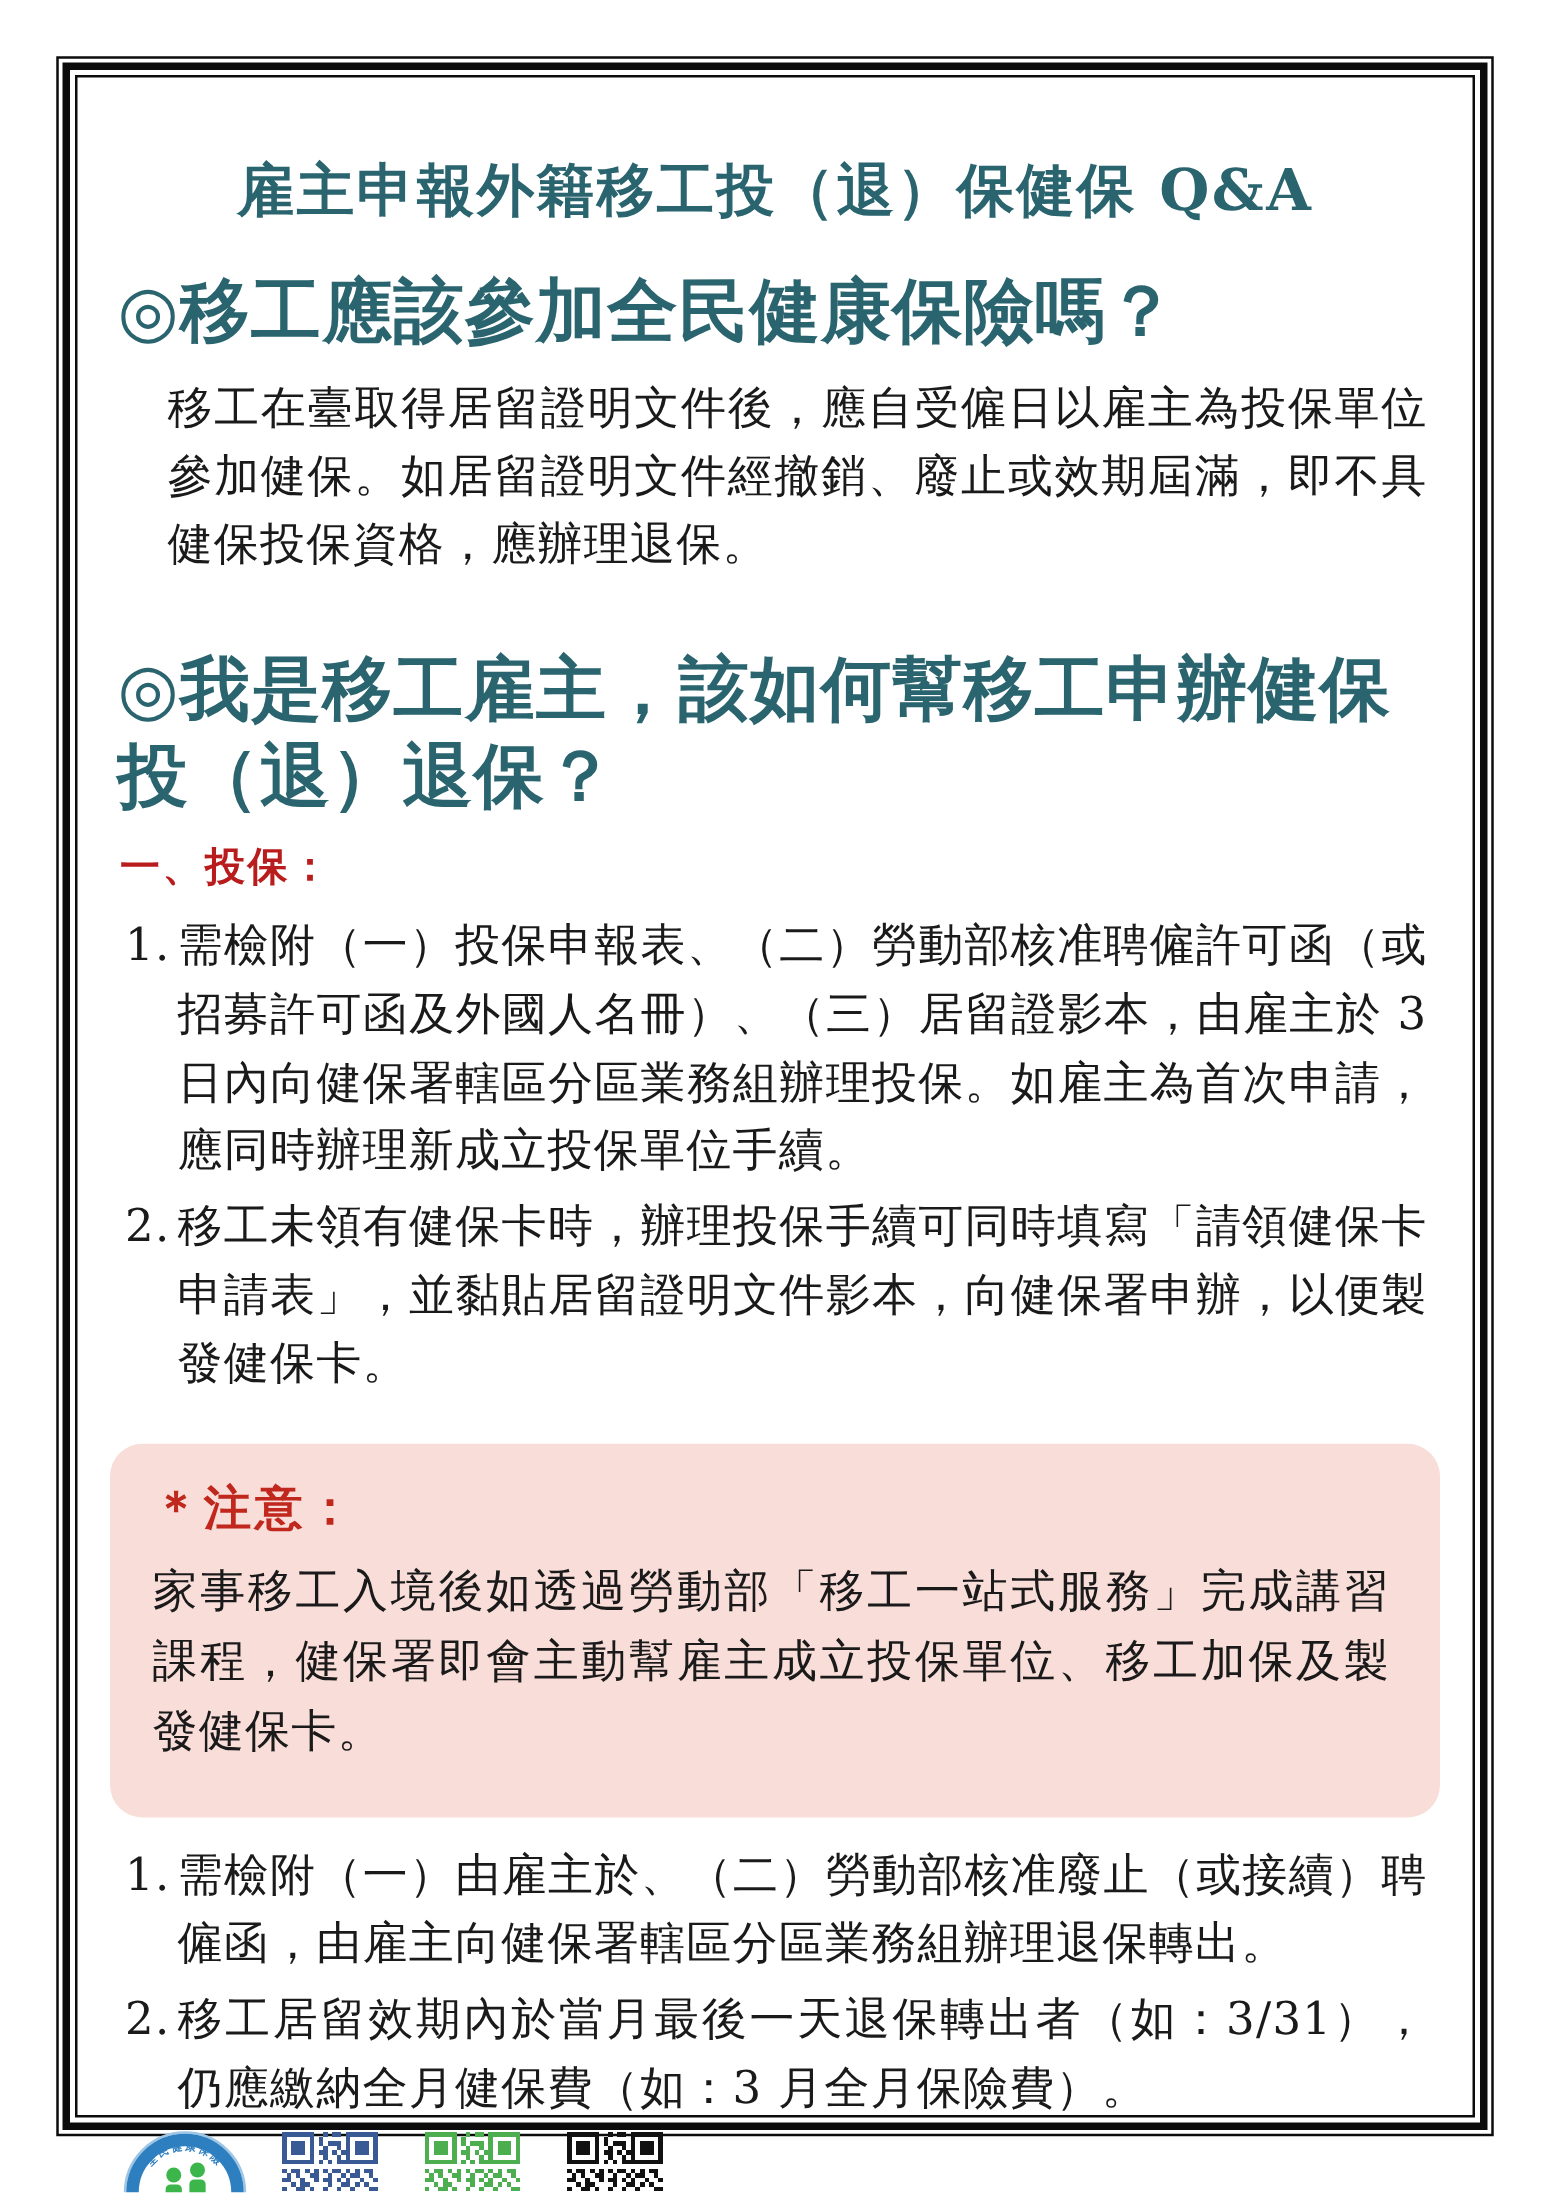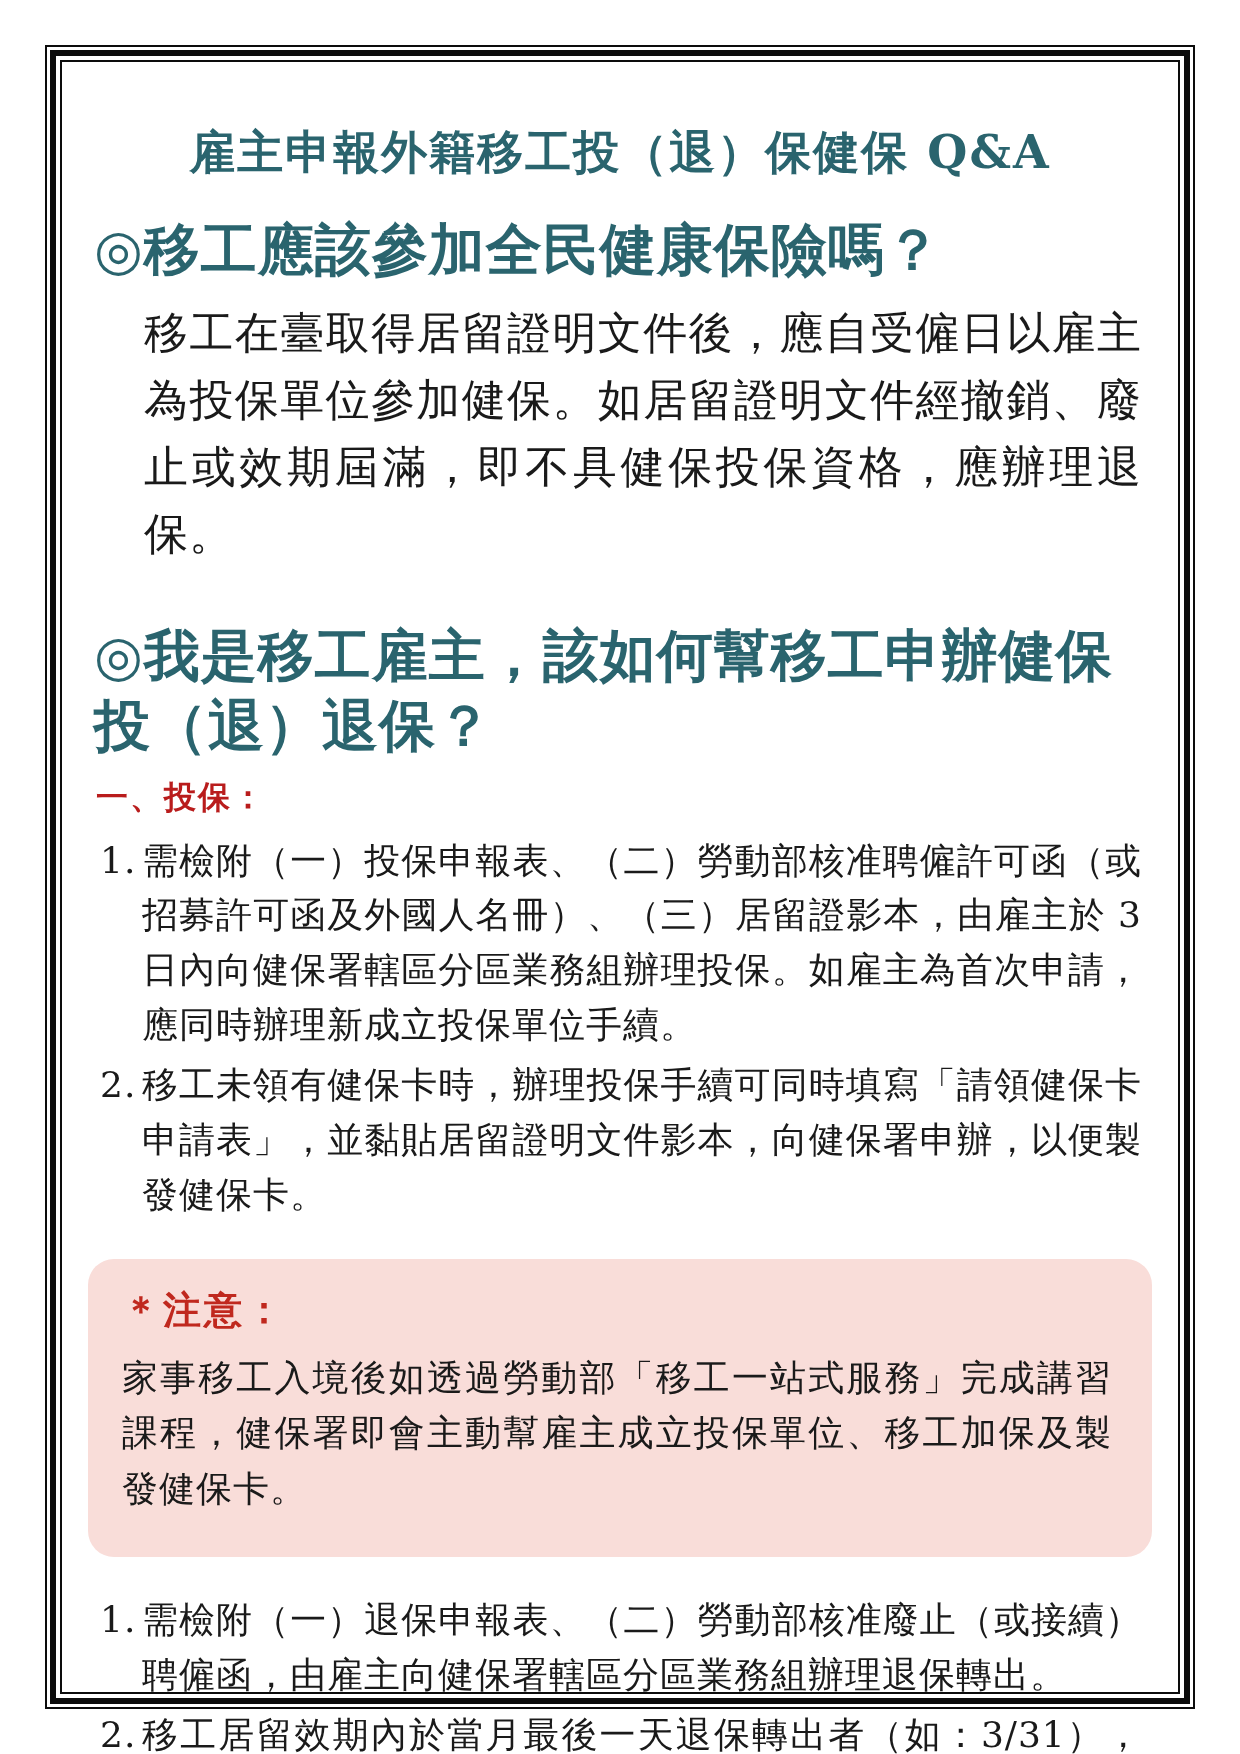--- a/index.html
+++ b/index.html
@@ -37,42 +37,42 @@
     line-height: 1.25;
     margin-bottom: 16px;
   }
   .sub-heading {
     color: #b91c1c;
     font-size: 32px; font-weight: bold;
     letter-spacing: 2px;
     margin: 10px 0 14px 2px;
   }
   .body-par {
-    font-size: 44px;
+    font-size: 36px;
     line-height: 1.52;
     text-align: justify;
-    margin: 0 4px 0 50px;
+    margin: 0 4px 0 40px;
     letter-spacing: 1px;
   }
   .section-gap { margin-top: 52px; }
 
   .num-item {
     display: flex;
     font-size: 36px;
     line-height: 1.52;
     margin: 0 4px 6px 6px;
     letter-spacing: 1px;
   }
   .num-item .num { flex: 0 0 42px; }
   .num-item .txt { flex: 1; text-align: justify; }
 
   .note-box {
     background: #f9ddd9;
     border-radius: 26px;
-    margin: 36px -6px 36px -6px;
+    margin: 36px -6px 20px -6px;
     padding: 26px 40px 40px 34px;
   }
   .note-heading {
     color: #c0281e;
     font-size: 38px; font-weight: bold;
     letter-spacing: 3px;
     margin-bottom: 14px;
   }
   .note-text {
     font-size: 36px;
@@ -243,21 +243,21 @@
         <span class="txt">移工未領有健保卡時，辦理投保手續可同時填寫「請領健保卡申請表」，並黏貼居留證明文件影本，向健保署申辦，以便製發健保卡。</span>
       </div>
 
       <div class="note-box">
         <div class="note-heading">＊注意：</div>
         <div class="note-text">家事移工入境後如透過勞動部「移工一站式服務」完成講習課程，健保署即會主動幫雇主成立投保單位、移工加保及製發健保卡。</div>
       </div>
 
       <div class="num-item">
         <span class="num">1.</span>
-        <span class="txt">需檢附（一）退保申報表、（二）勞動部核准廢止（或接續）聘僱函，由雇主向健保署轄區分區業務組辦理退保轉出。</span>
+        <span class="txt">需檢附（一）由雇主於、（二）勞動部核准廢止（或接續）聘僱函，由雇主向健保署轄區分區業務組辦理退保轉出。</span>
       </div>
       <div class="num-item">
         <span class="num">2.</span>
         <span class="txt">移工居留效期內於當月最後一天退保轉出者（如：3/31），仍應繳納全月健保費（如：3 月全月保險費）。</span>
       </div>
     </section>
 
     <div class="footer">
 
       <div class="logo-block">

